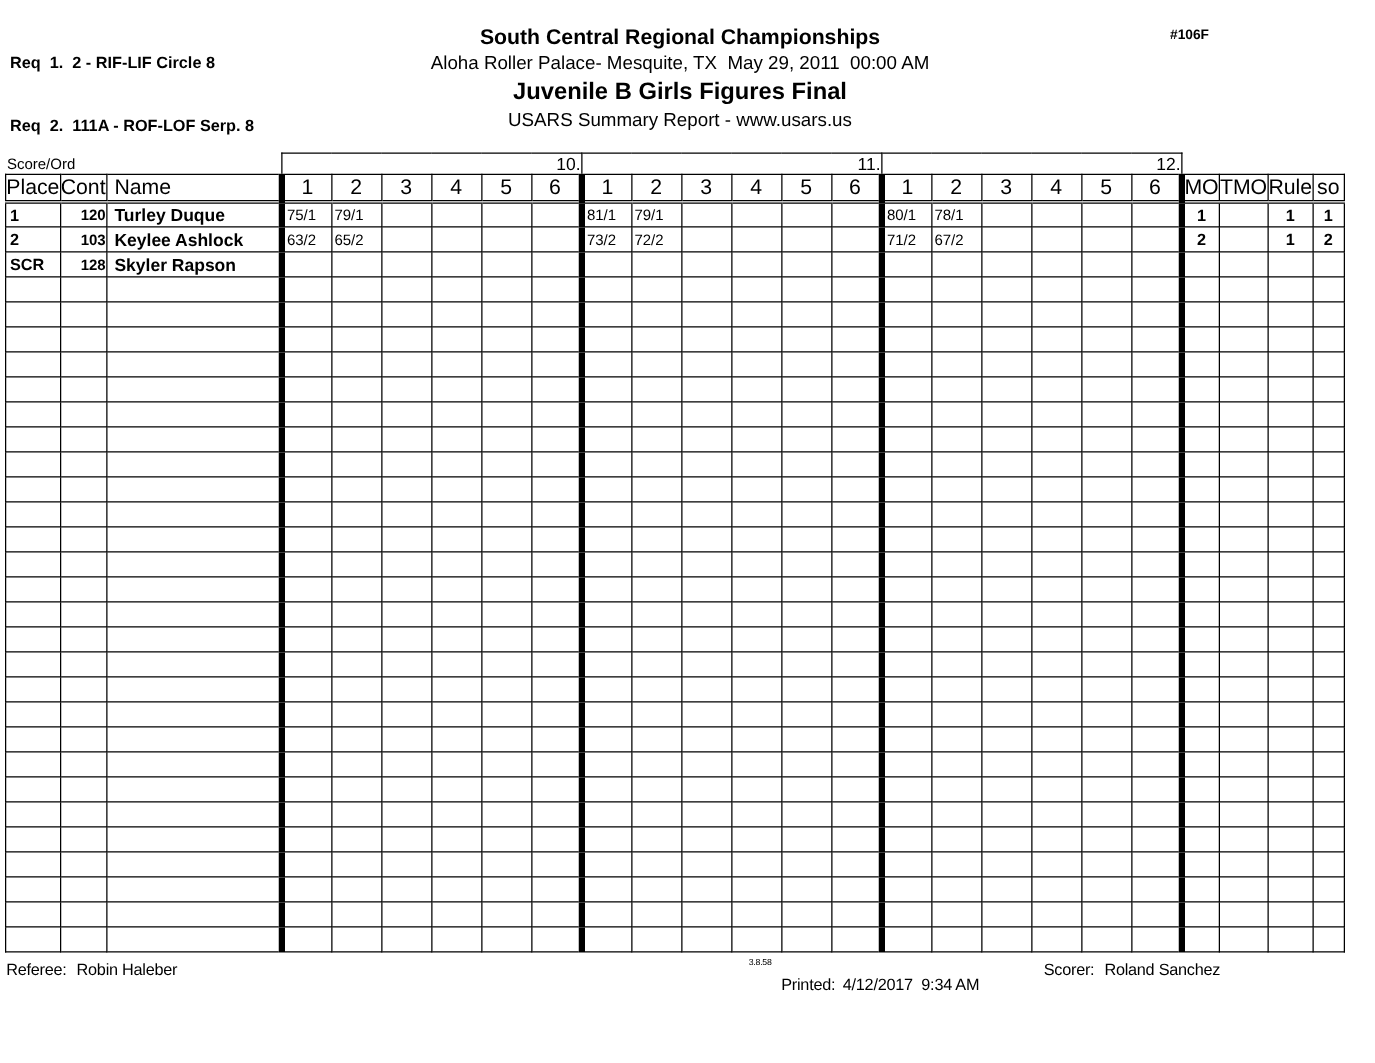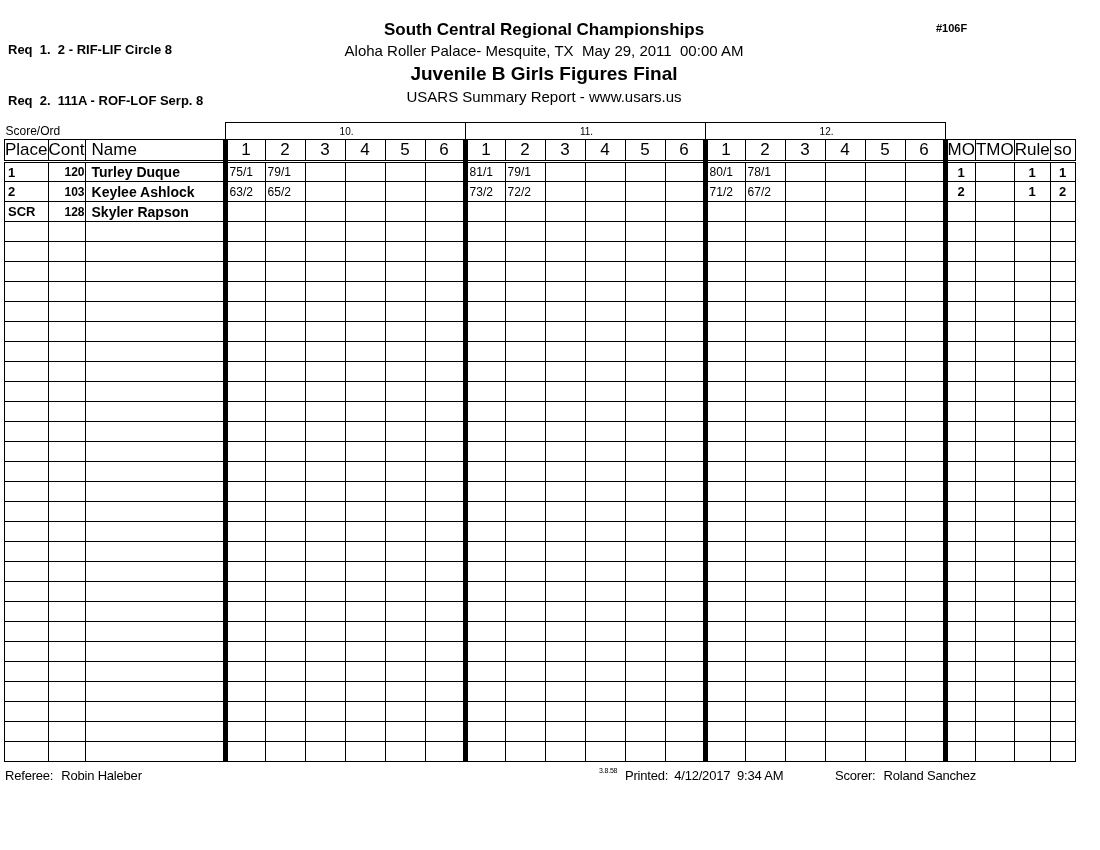--- a/index.html
+++ b/index.html
@@ -17,36 +17,36 @@
   .title-report { font-size:15px; line-height:22px; }
   .event-number { position:absolute; left:936px; top:22px; font-size:11px; font-weight:bold; }
 
   
   .table-wrap { position:absolute; left:4px; top:122px; }
   table { border-collapse:collapse; table-layout:fixed; }
   td { border:1px solid #000; padding:0; overflow:hidden; white-space:nowrap; vertical-align:middle; }
   .nb { border:none; }
   .band-row td { height:17px; }
   .scoreord { font-size:12px; text-align:left; padding-left:1px; }
-  .band { font-size:10px; text-align:center; padding-left:3px; }
+  .band { font-size:14px; text-align:right; padding-left:3px; }
   .header-row td { height:20px; border-bottom:3px double #000; font-size:17px; text-align:center; }
   .header-row .c-name { text-align:left; padding-left:6px; }
   .data-row td { height:20px; }
   .thick { border-left:5px solid #000 !important; }
   .d-place { font-weight:bold; font-size:13px; text-align:left; padding-left:3px; }
   .d-cont  { font-weight:bold; font-size:12px; text-align:right; }
   .d-name  { font-weight:bold; font-size:14px; text-align:left; padding-left:6px; }
   .d-score { font-size:12px; text-align:left; padding-left:2px; }
   .d-sum   { font-weight:bold; font-size:13px; text-align:center; }
 
   
   .footer { position:absolute; top:766px; left:0; width:1100px; height:22px; font-size:13px; font-weight:normal; letter-spacing:-0.2px; }
   .f-referee { position:absolute; left:5px; top:2px; }
   .f-version { position:absolute; left:599px; top:1px; font-size:7px; }
-  .f-printed { position:absolute; left:625px; top:2px; }
+  .f-printed { position:absolute; left:625px; top:14px; }
   .f-scorer  { position:absolute; left:835px; top:2px; }
   .f-name { margin-left:8px; white-space:pre; }
   .f-val  { margin-left:6px; white-space:pre; }
 </style>
 </head>
 <body>
 
 <div class="page">
 
   <div class="req-block">

